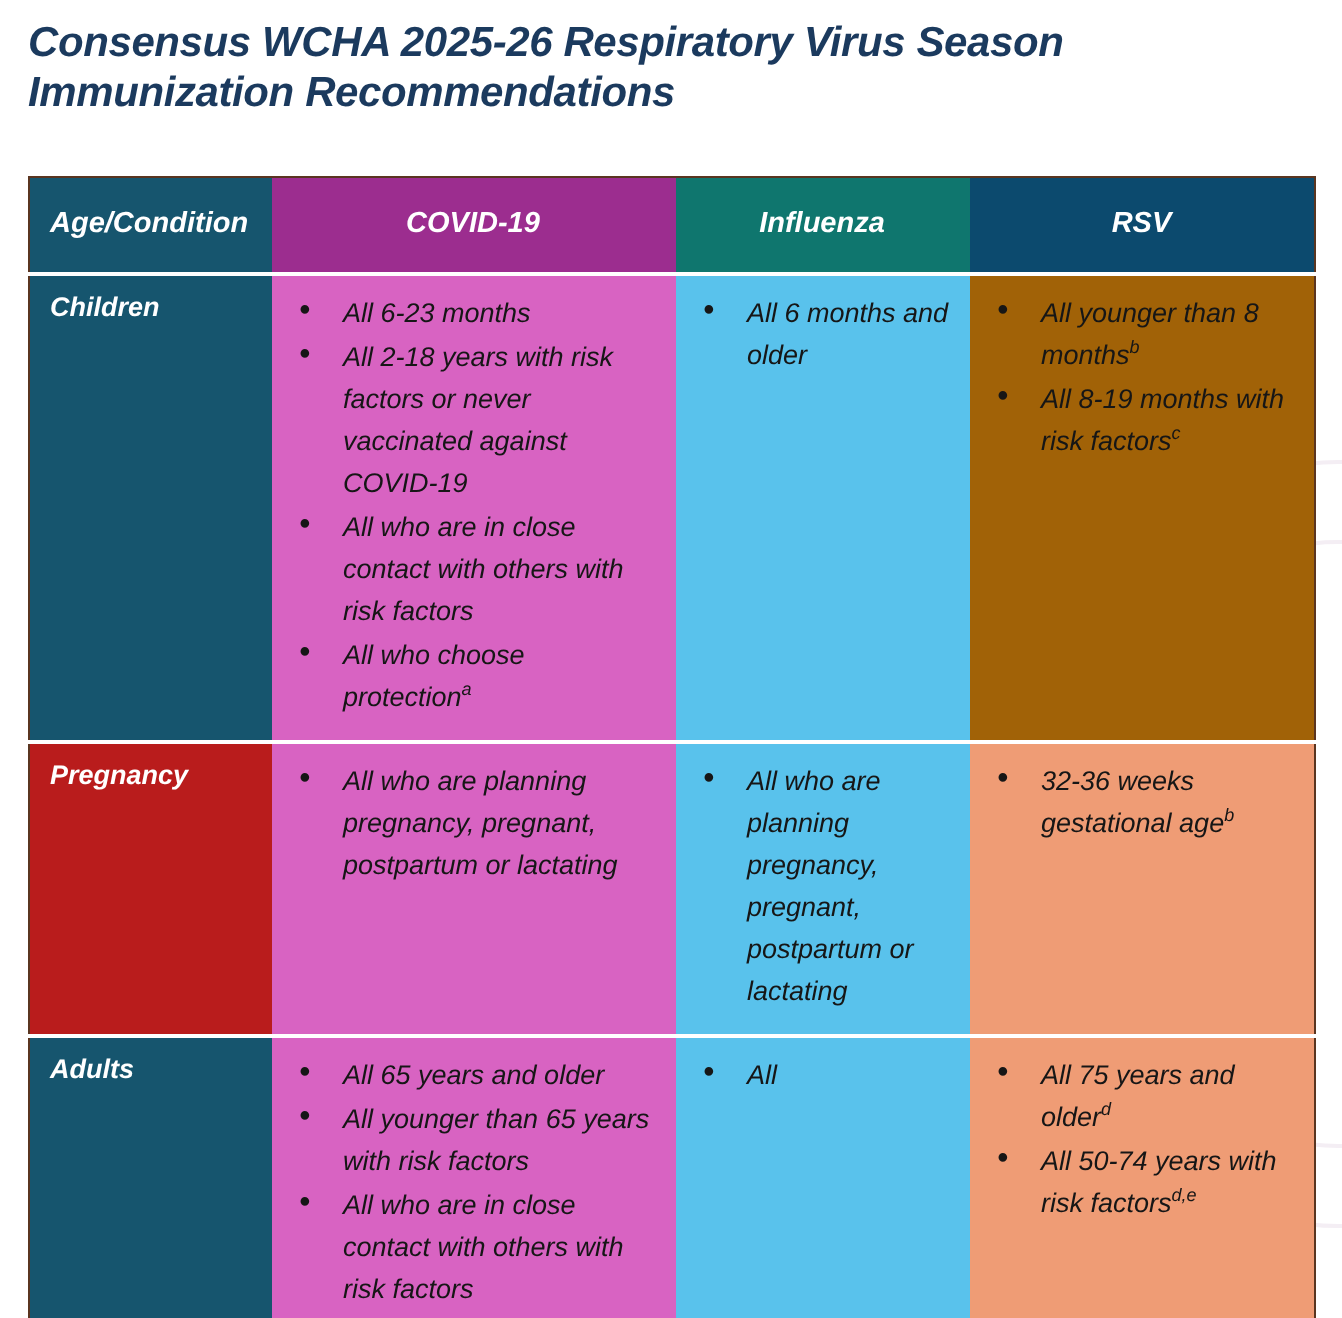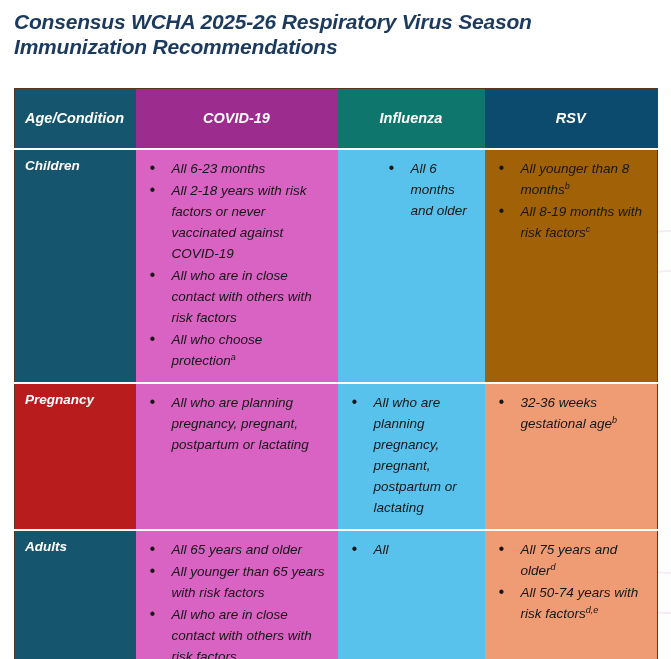--- a/index.html
+++ b/index.html
@@ -60,21 +60,21 @@
     width: 643px;
     border: 1px solid #5a3520;
   }
 
   table.rec-table col.c-age  { width: 121px; }
   table.rec-table col.c-cov  { width: 202px; }
   table.rec-table col.c-flu  { width: 147px; }
   table.rec-table col.c-rsv  { width: 173px; }
 
   thead th {
-    height: 60px;
+    height: 48px;
     color: #ffffff;
     font-size: 14.5px;
     font-weight: bold;
     text-align: center;
     vertical-align: middle;
     padding: 0 6px;
     border: none;
     box-sizing: border-box;
   }
   thead th.h-age {
@@ -169,21 +169,21 @@
         <tr class="row-children">
           <td class="cell-age" style="background: rgb(22, 85, 110);">Children</td>
           <td class="cell-cov" style="background: rgb(216, 99, 194);">
             <ul class="bullets">
                 <li>All 6-23 months</li>
                 <li>All 2-18 years with risk factors or never vaccinated against COVID-19</li>
                 <li>All who are in close contact with others with risk factors</li>
                 <li>All who choose protection<sup>a</sup></li>
               </ul>
           </td>
-          <td class="cell-flu" style="background: rgb(89, 194, 236); padding-left: 37px;">
+          <td class="cell-flu" style="background: rgb(89, 194, 236);">
             <ul class="bullets">
                 <li>All 6 months and older</li>
               </ul>
           </td>
           <td class="cell-rsv" style="background: #a16207;">
             <ul class="bullets">
                 <li>All younger than 8 months<sup>b</sup></li>
                 <li>All 8-19 months with risk factors<sup>c</sup></li>
               </ul>
           </td>

